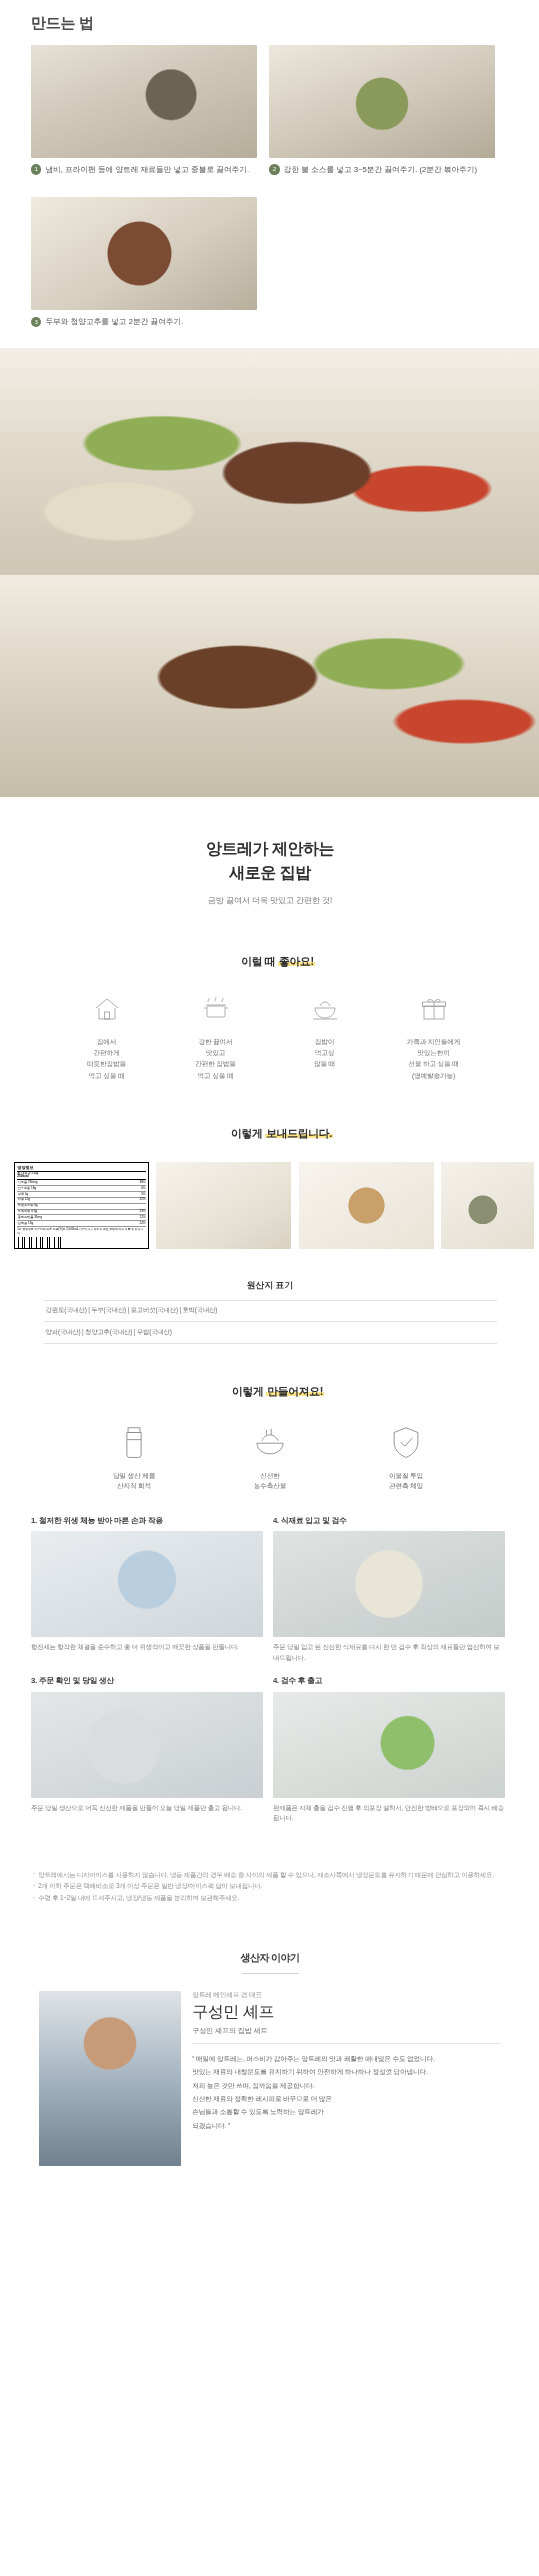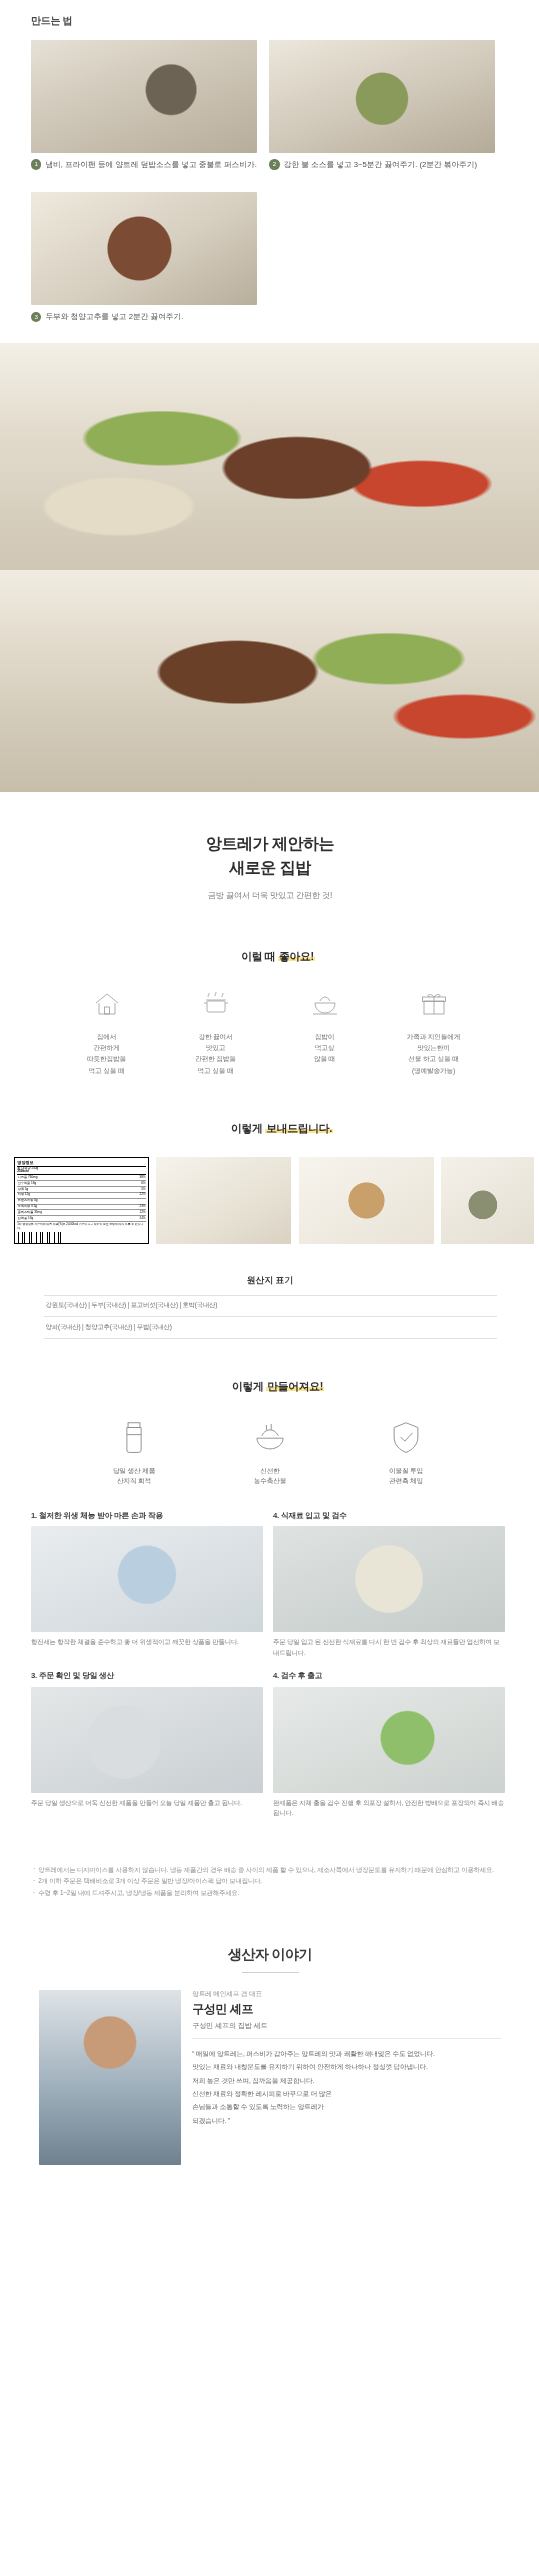--- a/index.html
+++ b/index.html
@@ -9,21 +9,21 @@
     font-family: "Liberation Sans", sans-serif;
     color: #333;
     -webkit-font-smoothing: antialiased;
   }
   .page { width: 540px; margin: 0 auto; position: relative; }
   .photo { background: #d8d2c8; position: relative; overflow: hidden; }
 
   
   .recipe-wrap { padding: 14.4px 31px 20.6px 31px; }
   .recipe-title {
-    font-size: 10px; font-weight: bold; color: #4a4a4a;
+    font-size: 15px; font-weight: bold; color: #4a4a4a;
     letter-spacing: -0.3px; margin-bottom: 11.3px;
   }
   .recipe-grid { display: flex; gap: 12.4px; flex-wrap: wrap; }
   .recipe-item { width: 226px; }
   .recipe-img { width: 226px; height: 113px; border-radius: 1px; }
   .recipe-step { font-size: 7.7px; color: #4f4f4f; margin-top: 6.2px; line-height: 1.5; }
   .recipe-step .num {
     display: inline-block; width: 10.3px; height: 10.3px; line-height: 10.3px;
     border-radius: 50%; background: #6b7f5a; color: #fff; font-size: 6.2px;
     text-align: center; margin-right: 4.1px; vertical-align: 0.5px;
@@ -115,30 +115,30 @@
   .notice ul { list-style: none; }
   .notice li {
     font-size: 6.4px; color: #8a8a8a; line-height: 1.85; letter-spacing: -0.2px;
     padding-left: 6.2px; position: relative;
   }
   .notice li:before { content: "·"; position: absolute; left: 1px; top: -0.5px; }
 
   
   .producer { padding: 15.5px 0 36px; }
   .producer-title {
-    text-align: center; font-size: 14px; color: #3a3a3a; letter-spacing: -0.5px;
+    text-align: center; font-size: 10px; color: #3a3a3a; letter-spacing: -0.5px;
     font-family: "Liberation Serif", serif; font-weight: bold; margin-bottom: 4.1px;
   }
   .producer-rule { width: 57px; height: 0.5px; background: #cfcfcf; margin: 8.2px auto 17.5px; }
   .producer-body { display: flex; justify-content: center; gap: 11.3px; padding: 0 31px; }
   .producer-photo { width: 142px; height: 175px; border-radius: 1px; }
   .producer-text { width: 309px; }
   .producer-head { margin-bottom: 7.2px; }
   .producer-role { font-size: 6.7px; color: #8d8d8d; letter-spacing: -0.2px; }
-  .producer-name { font-size: 12px; color: #2f2f2f; font-weight: bold; letter-spacing: -0.4px; margin-top: 2.1px; }
+  .producer-name { font-size: 16px; color: #2f2f2f; font-weight: normal; letter-spacing: -0.4px; margin-top: 2.1px; }
   .producer-sub { font-size: 7.2px; color: #6d6d6d; margin-top: 3.1px; letter-spacing: -0.2px; }
   .producer-quote { font-size: 6.7px; color: #5e5e5e; line-height: 2; letter-spacing: -0.2px; margin-top: 8.2px; }
   .producer-divider { width: 100%; height: 0.5px; background: #e6e6e6; margin: 7.2px 0 0; }
 
   
   .p1 { background:
       radial-gradient(circle at 62% 44%, #6d6355 0 16%, rgba(0,0,0,0) 17%),
       linear-gradient(160deg,#e6e1d6 0%,#cfc7b8 45%,#b7ad9b 100%); }
   .p2 { background:
       radial-gradient(circle at 50% 52%, #8a9a5b 0 20%, rgba(0,0,0,0) 21%),
@@ -185,21 +185,21 @@
 
 <div class="page">
 
   <section class="recipe-wrap">
     <h3 class="recipe-title">만드는 법</h3>
     <div class="recipe-grid">
 
       <div class="recipe-item">
         <div class="photo recipe-img p1"></div>
         <div class="recipe-step">
-          <span class="num">1</span><span>냄비, 프라이팬 등에 양트레 덮밥소스를 넣고 중불로 퍼스비가.</span>
+          <span class="num">1</span><span>냄비, 프라이팬 등에 양트레 재료들만 넣고 중불로 끓여주기.</span>
         </div>
       </div>
 
       <div class="recipe-item">
         <div class="photo recipe-img p2"></div>
         <div class="recipe-step">
           <span class="num">2</span><span>강한 불 소스를 넣고 3~5분간 끓여주기. (2분간 볶아주기)</span>
         </div>
       </div>
 

